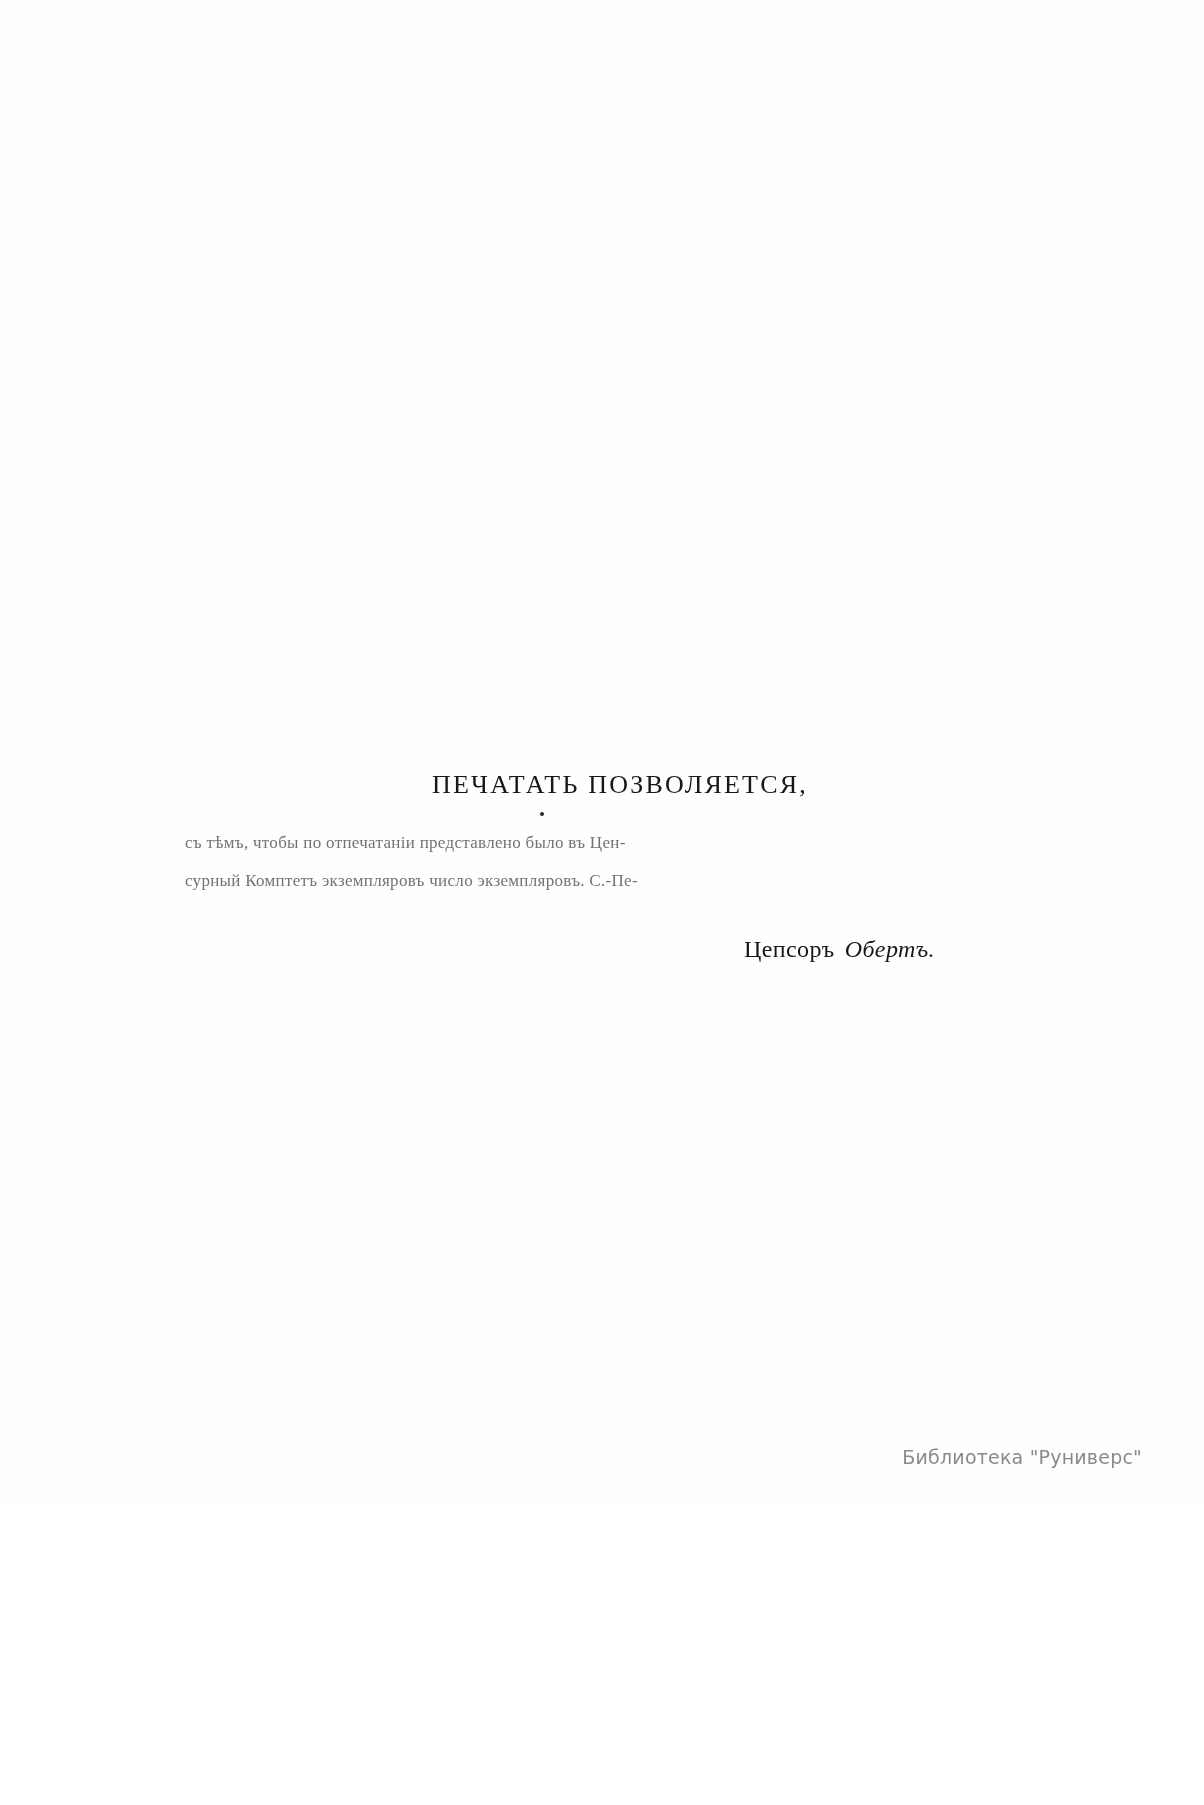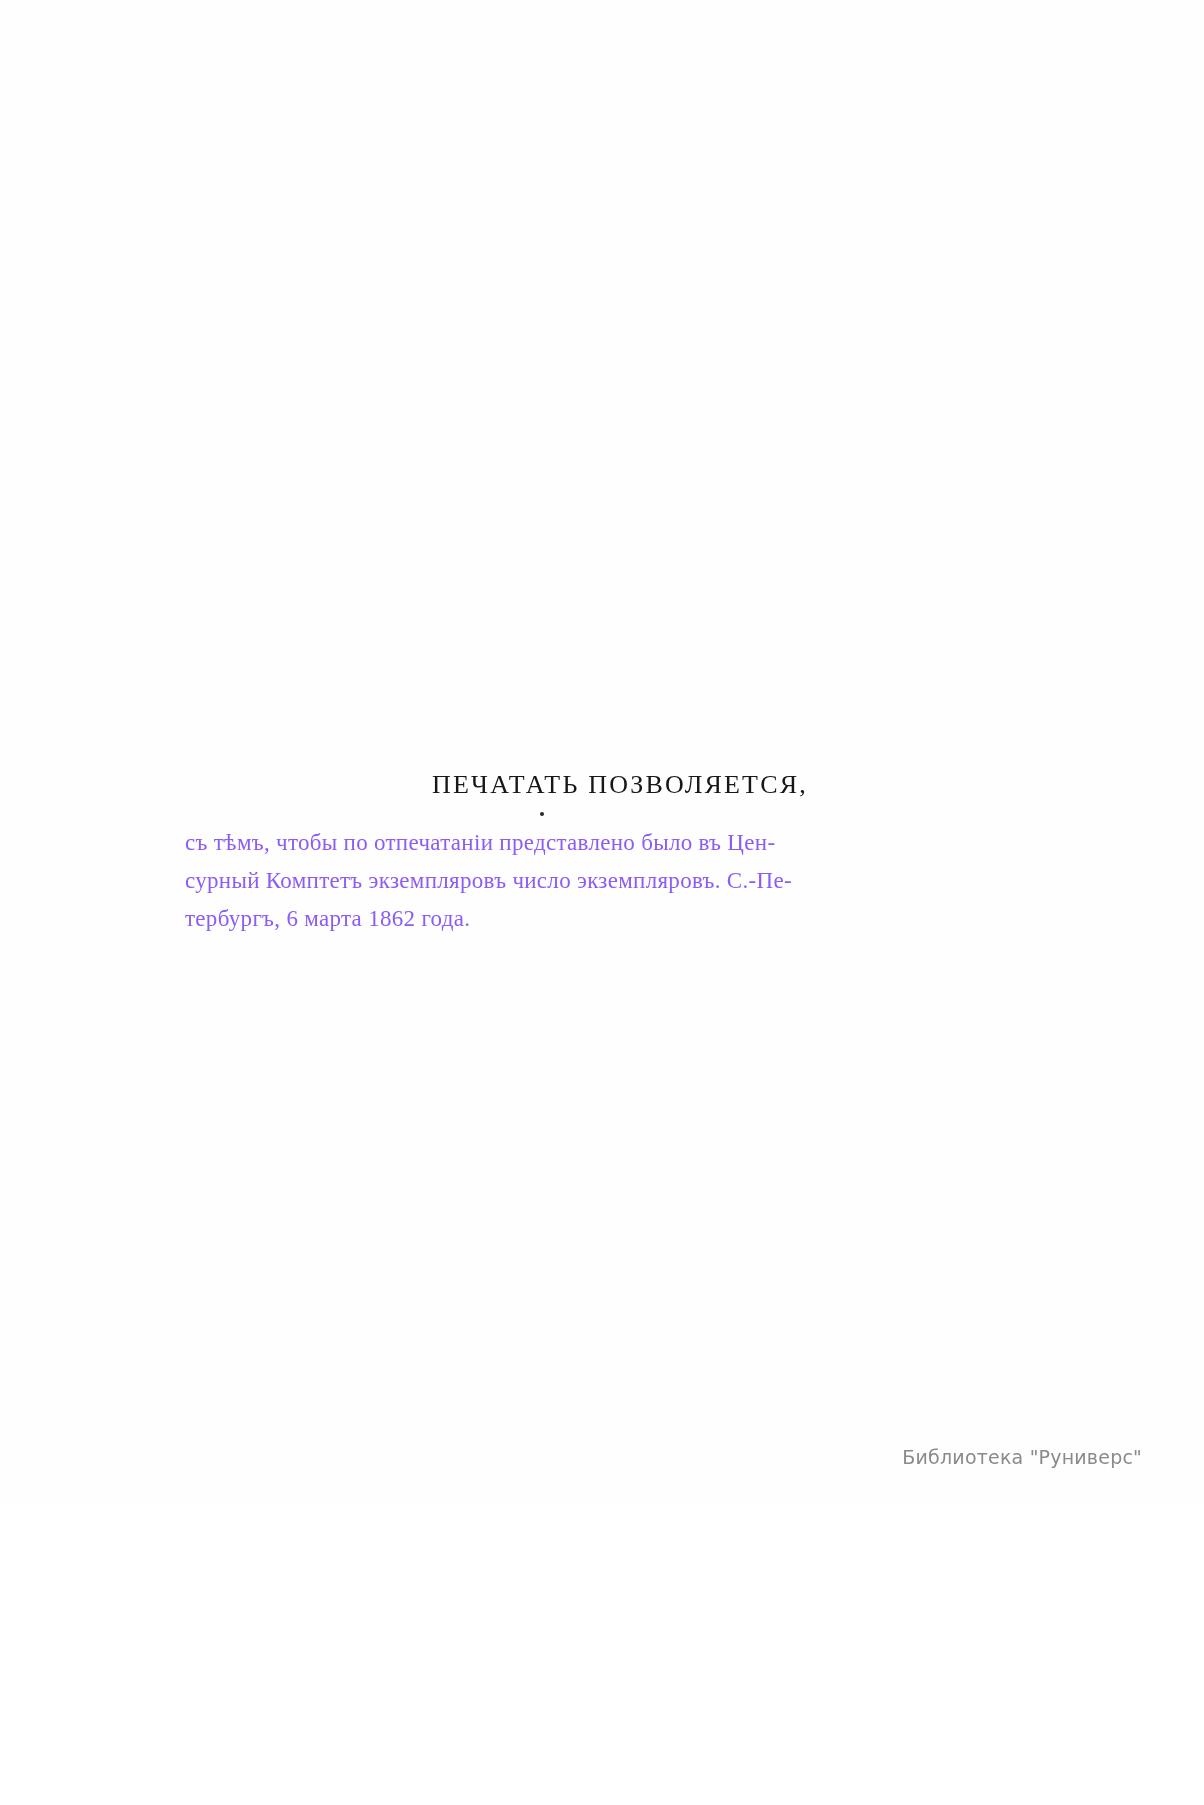--- a/index.html
+++ b/index.html
@@ -39,23 +39,23 @@
     font-size: 26px;
     letter-spacing: 2.2px;
     color: #15171a;
     margin: 0 0 24px 0;
     padding-left: 30px;
     font-weight: 400;
   }
 
   .permit-paragraph {
     font-family: "Liberation Serif", serif;
-    font-size: 23px;
+    font-size: 17px;
     line-height: 38px;
-    color: #8b5cf6;
+    color: #737373;
     margin: 0;
     text-align: justify;
     letter-spacing: 0.3px;
     width: 790px;
   }
 
   .permit-paragraph .line {
     display: block;
     white-space: nowrap;
   }
@@ -101,23 +101,25 @@
 
 <div class="page">
 
   <div class="scan-body">
 
     <div class="permit-heading">ПЕЧАТАТЬ ПОЗВОЛЯЕТСЯ,</div>
 
     <div class="permit-paragraph">
       <span class="line">съ тѣмъ, чтобы по отпечатаніи представлено было въ Цен-</span>
       <span class="line">сурный Комптетъ  экземпляровъ число экземпляровъ. С.-Пе-</span>
-      <span class="line">тербургъ, 6 марта 1862 года.</span>
     </div>
 
+    <div class="permit-signature">
+      <span>Цепсоръ</span><span class="sig-name">Обертъ.</span>
+    </div>
 
   </div>
 
   <div class="ink-dot"></div>
 
   <div class="watermark">Библиотека "Руниверс"</div>
 
 </div>
 
 </body></html>

